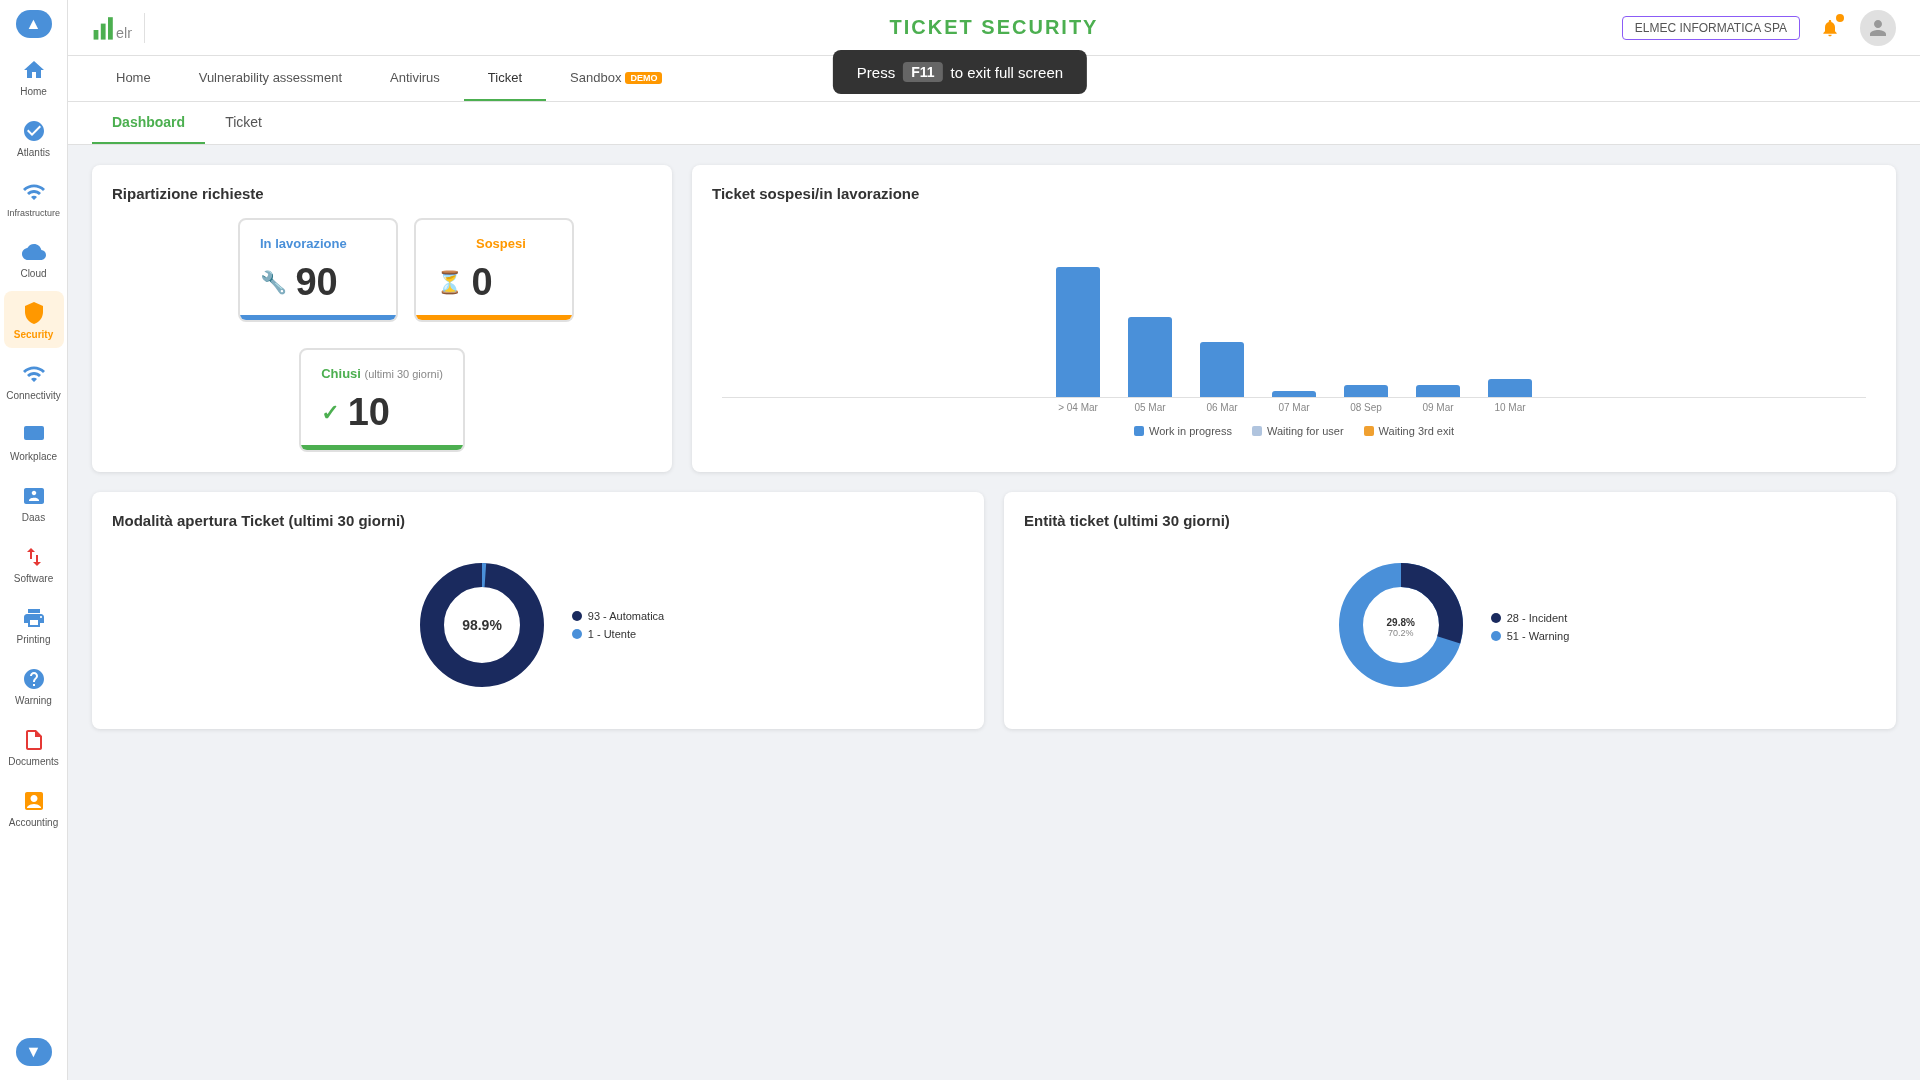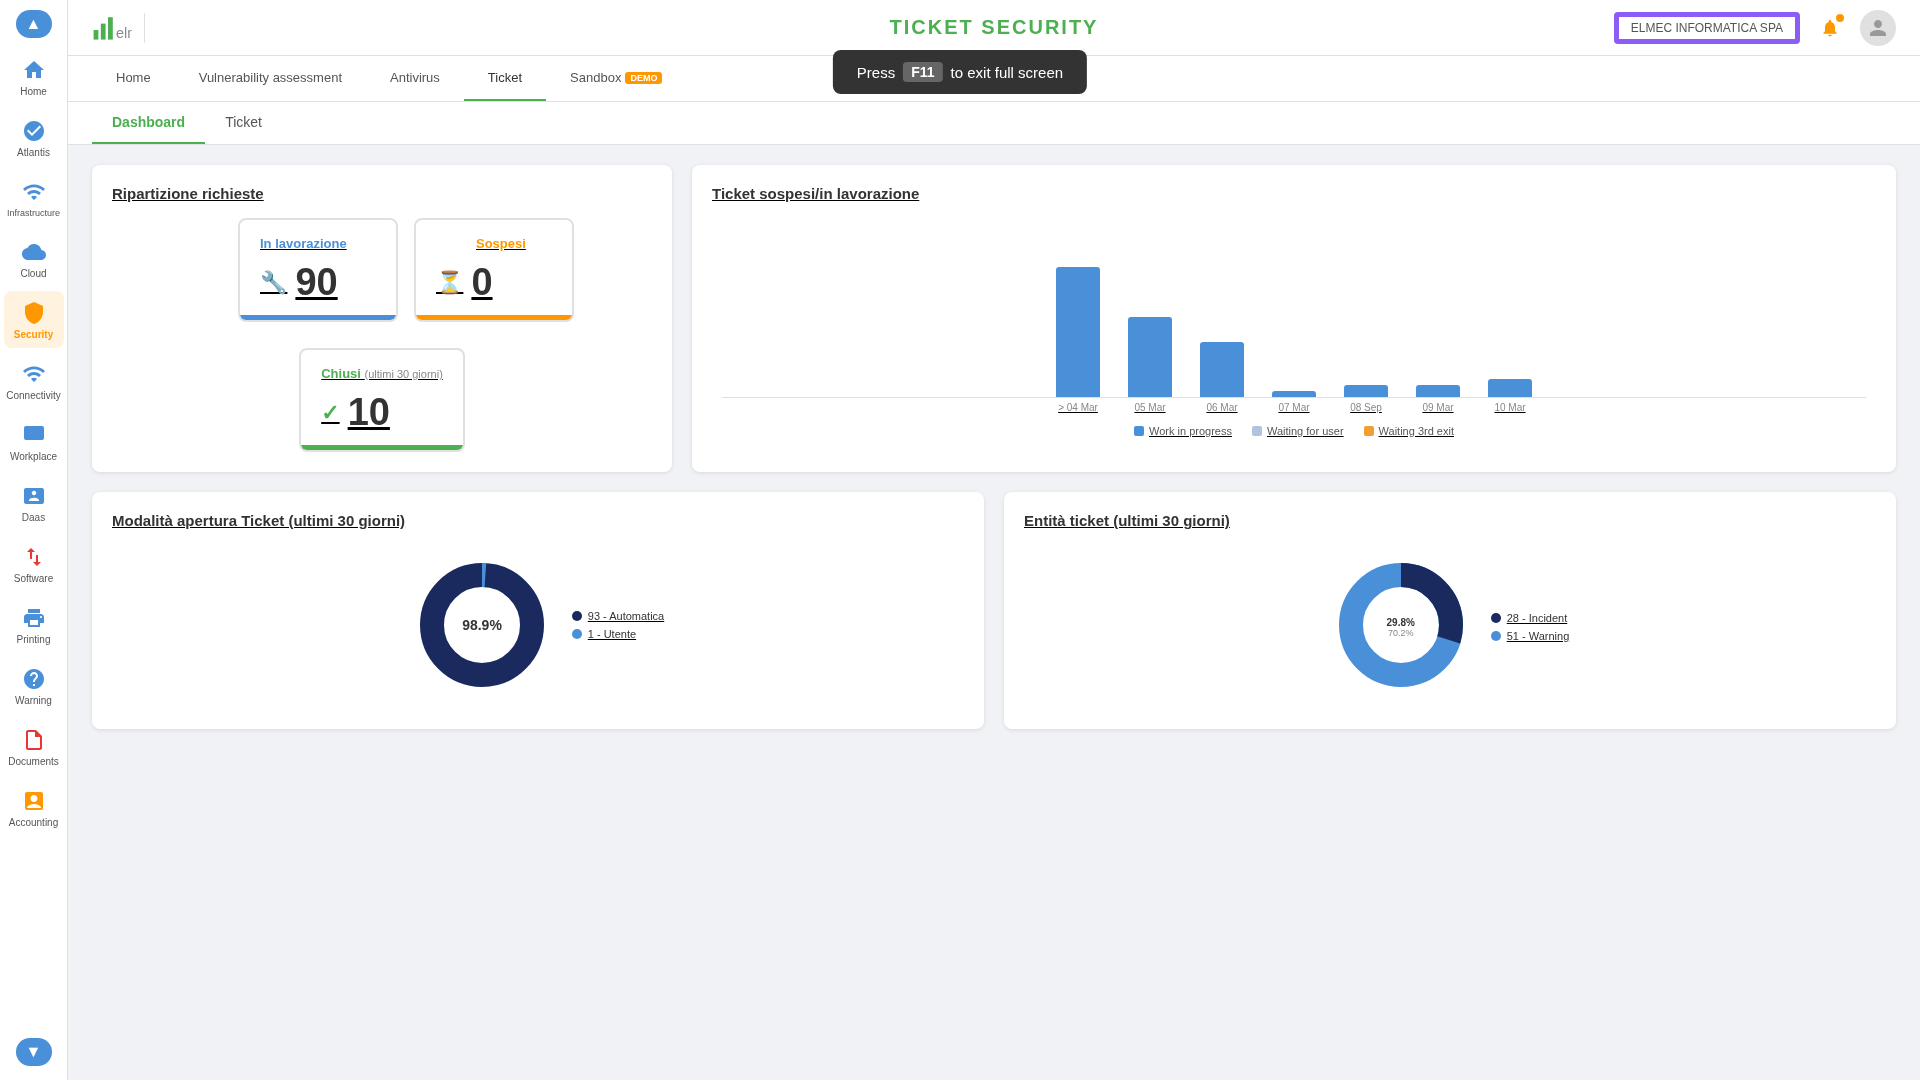--- a/index.html
+++ b/index.html
@@ -26,21 +26,21 @@
 
     
     .topbar {
       position: fixed; left: 68px; top: 0; right: 0; height: 56px;
       background: #fff; border-bottom: 1px solid #e0e0e0;
       display: flex; align-items: center; justify-content: space-between;
       padding: 0 24px; z-index: 99;
     }
     .topbar-right { display: flex; align-items: center; gap: 12px; }
     .company-badge {
-      border: 5px solid #8b5cf6; border-radius: 4px; padding: 4px 12px;
+      border: 1px solid #8b5cf6; border-radius: 4px; padding: 4px 12px;
       font-size: 12px; color: #555;
     }
     .bell-btn {
       width: 36px; height: 36px; background: #fff; border-radius: 50%;
       display: flex; align-items: center; justify-content: center; cursor: pointer;
       position: relative;
     }
     .bell-dot { position: absolute; top: 4px; right: 4px; width: 8px; height: 8px; background: #ff9800; border-radius: 50%; }
     .avatar-btn {
       width: 36px; height: 36px; border-radius: 50%; background: #e0e0e0;
@@ -80,21 +80,20 @@
 
     
     .content { padding: 20px 24px; }
 
     
     .cards-row { display: flex; gap: 20px; margin-bottom: 20px; }
 
     .card {
       background: #fff; border-radius: 8px; padding: 20px;
       box-shadow: 0 1px 4px rgba(0,0,0,0.1);
-      text-decoration: underline;
     }
     .card-title { font-size: 15px; font-weight: 600; color: #333; margin-bottom: 16px; }
 
     
     .ripartizione-card { flex: 0 0 580px; }
     .stat-boxes { display: flex; gap: 16px; flex-wrap: wrap; justify-content: center; }
     .stat-box {
       border-radius: 8px; padding: 16px 20px; min-width: 150px;
       display: flex; flex-direction: column; position: relative; overflow: hidden;
     }

